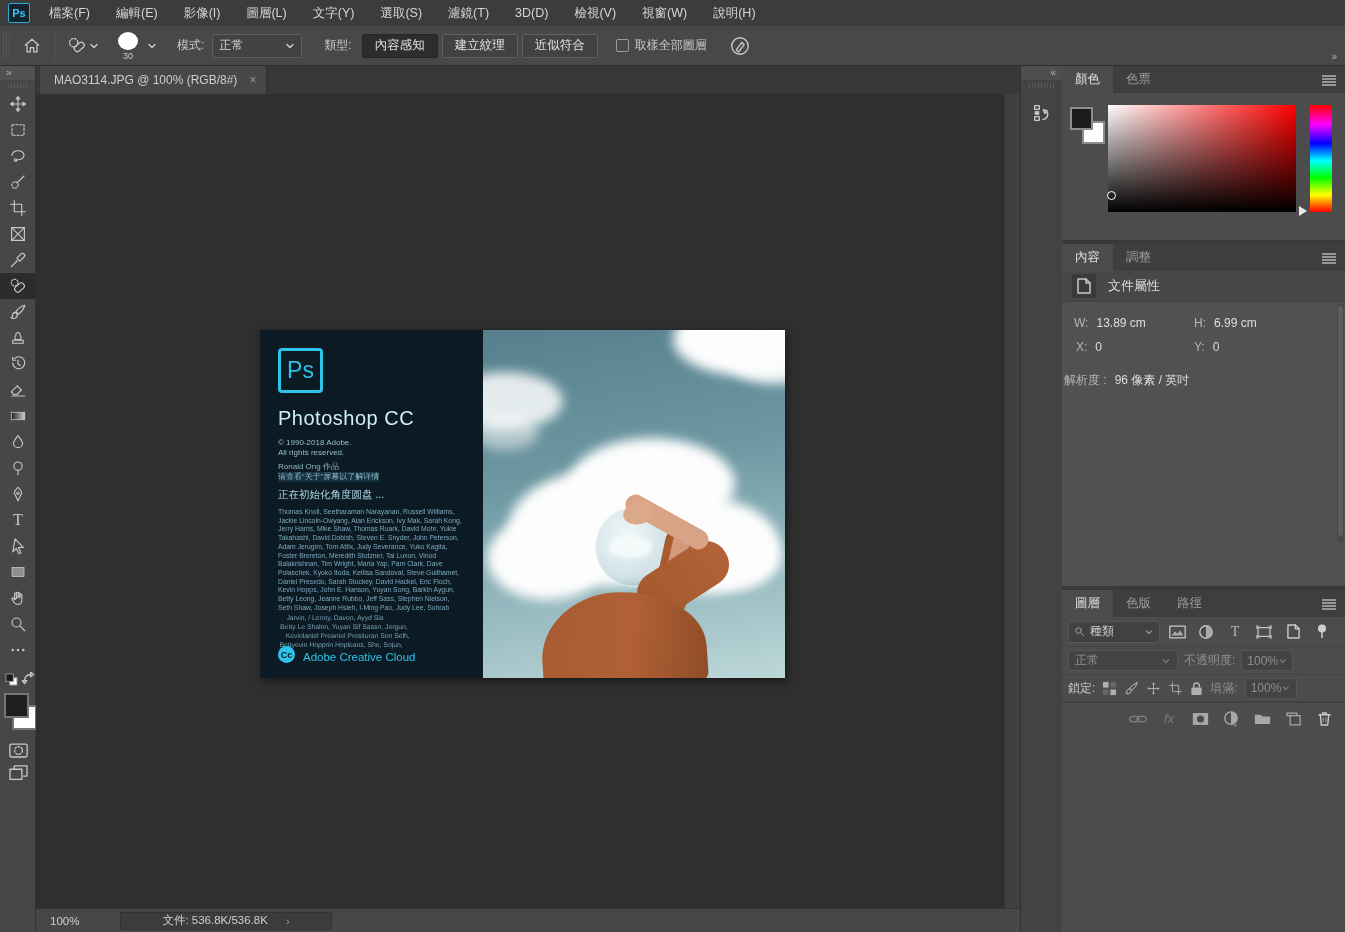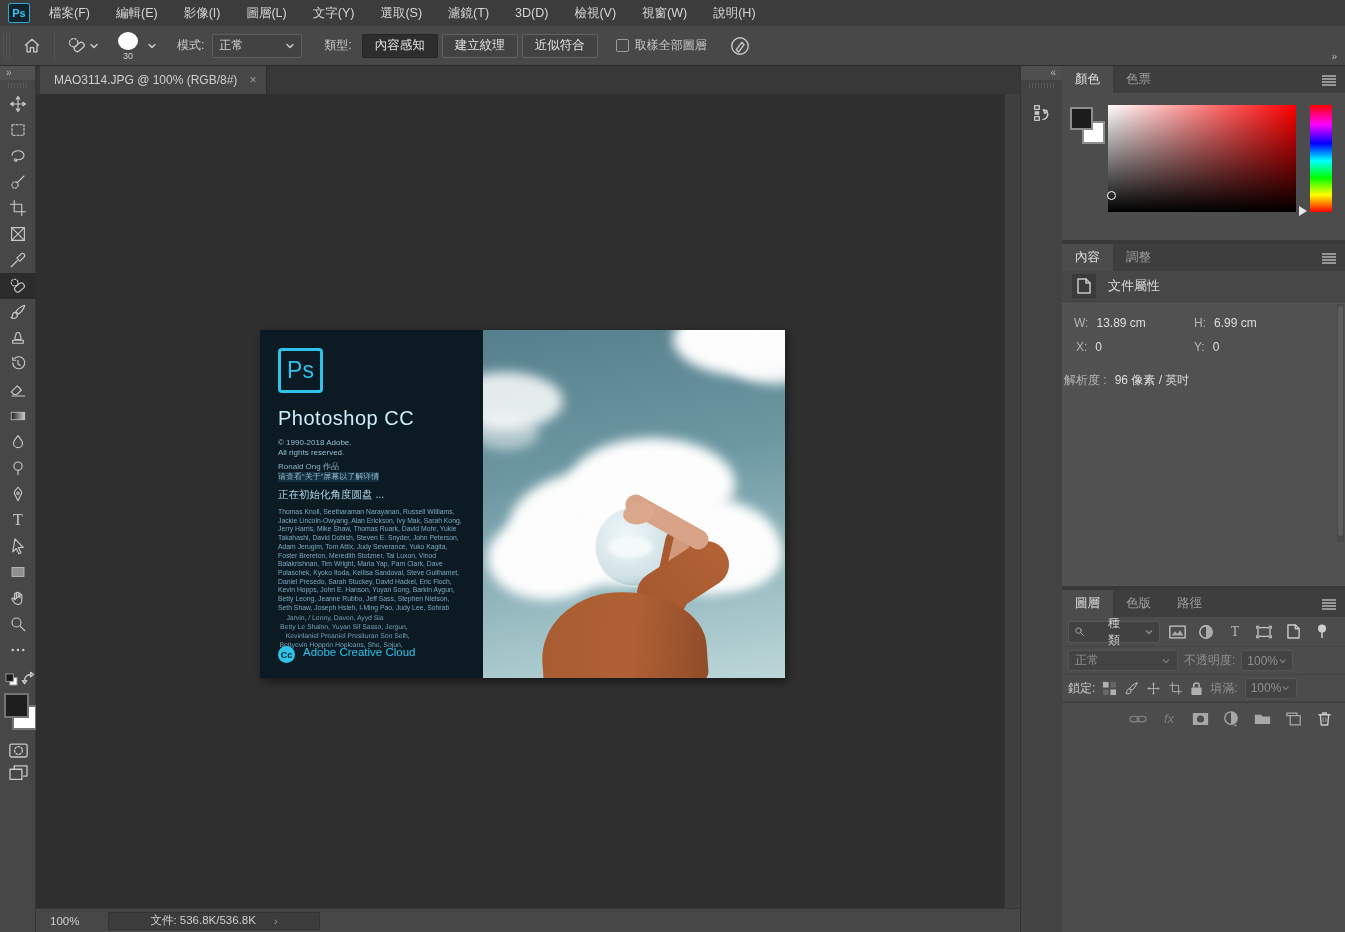--- a/index.html
+++ b/index.html
@@ -55,41 +55,41 @@
   
   #tabstrip { left:36px; top:66px; width:984px; height:28px; background:#383838; display:flex; }
   #doc-tab { background:#474747; height:28px; display:flex; align-items:center; padding:0 10px 0 14px;
     font-size:12px; color:#cfcfcf; margin-left:4px; border-right:1px solid #2e2e2e;}
   #doc-tab .close { margin-left:12px; color:#9a9a9a; font-size:12px; }
   #canvas { left:36px; top:94px; width:968px; height:814px; background:#2f2f2f; overflow:hidden; }
   #vscroll { left:1004px; top:94px; width:16px; height:814px; background:#404040; border-left:1px solid #333; }
   #statusbar { left:36px; top:908px; width:984px; height:24px; background:#474747; display:flex; align-items:center;
     font-size:11.5px; color:#cfcfcf; border-top:1px solid #353535;}
   #status-zoom { padding-left:14px; width:54px; }
-  #status-doc { background:#3c3c3c; height:18px; width:212px; margin-left:18px; display:flex; align-items:center;
+  #status-doc { background:#3c3c3c; height:18px; width:212px; margin-left:30px; display:flex; align-items:center;
     justify-content:center; gap:18px; border:1px solid #333; }
   #status-doc .chevr { color:#9a9a9a; font-size:11px; }
 
   
   #splash { position:absolute; left:224px; top:236px; width:525px; height:348px; display:flex;
     box-shadow:2px 3px 8px rgba(0,0,0,.5); }
   #splash-left { width:223px; height:348px; background:#0b1a23; position:relative; overflow:hidden; }
   #splash-logo { position:absolute; left:18px; top:18px; width:45px; height:45px; border:3px solid #2ec3ea;
     border-radius:4px; color:#2ec3ea; font-size:23px; display:flex; align-items:center; justify-content:center; }
   #splash-title { position:absolute; left:18px; top:77px; font-size:20px; color:#cfeefc; letter-spacing:.5px; }
   .sp-small { position:absolute; left:18px; font-size:8px; line-height:10px; color:#97bfd0; }
   #sp-copy { top:108px; }
   #sp-author { top:132px; color:#8db6c8; }
   #sp-author .hl { background:#14303e; }
   #sp-loading { position:absolute; left:18px; top:158px; font-size:10.5px; color:#aed8e8; }
   #sp-credits { position:absolute; left:18px; top:178px; font-size:6.8px; line-height:8.7px; color:#7da9bd; width:200px;}
   #sp-overlap { position:absolute; left:20px; top:283px; font-size:6.8px; line-height:9px; color:#7da9bd; width:200px;
     transform:skewX(-2deg); opacity:.95; }
   #sp-overlap div:nth-child(odd){ margin-left:6px; }
-  #sp-cc { position:absolute; left:18px; top:316px; display:flex; align-items:flex-start; gap:8px; color:#2ec3ea; font-size:11.5px;}
+  #sp-cc { position:absolute; left:18px; top:316px; display:flex; align-items:flex-end; gap:8px; color:#2ec3ea; font-size:11.5px;}
   #cc-logo { width:17px; height:17px; border-radius:50%; background:#2ec3ea; color:#0b1a23; font-size:9px; font-weight:bold;
     display:flex; align-items:center; justify-content:center; }
   
   #splash-photo { position:relative; width:302px; height:348px; overflow:hidden;
     background:linear-gradient(170deg,#557f8c 0%,#6d98a2 40%,#96bac0 72%,#bdd7d8 100%); }
   .cloud { position:absolute; background:#fdfdfd; border-radius:50%; filter:blur(6px); }
   #sphere { position:absolute; left:112px; top:177px; width:78px; height:80px; border-radius:50%;
     background:radial-gradient(circle at 40% 35%, rgba(235,245,248,.85), rgba(170,200,208,.55) 70%, rgba(120,150,160,.6));
     border:1px solid rgba(255,255,255,.55); }
   #sphere .inner-cloud { position:absolute; left:12px; top:28px; width:44px; height:22px; background:#f4fafa;
@@ -138,21 +138,21 @@
   #props-header span { font-size:13px; color:#dcdcdc; }
   #props-body { position:relative; height:284px; background:#515151; font-size:12px; }
   .prow { position:absolute; display:flex; gap:8px; }
   .plabel { color:#b5b5b5; } .pval { color:#dedede; }
   #props-scroll { position:absolute; right:1px; top:2px; width:7px; height:238px; background:#484848; }
   #props-scroll .thumb { width:5px; height:230px; margin:2px auto; background:#5d5d5d; border-radius:3px;}
 
   #panel-layers { top:524px; height:342px; }
   #layers-filter { height:30px; display:flex; align-items:center; padding:0 6px; gap:5px; border-bottom:1px solid #444;}
   #kind-combo { width:92px; height:22px; background:#414141; border:1px solid #575757; border-radius:2px;
-    display:flex; align-items:center; gap:23px; padding:0 5px; font-size:12px; color:#cfcfcf; }
+    display:flex; align-items:center; gap:5px; padding:0 5px; font-size:12px; color:#cfcfcf; }
   .fbtn { width:24px; height:22px; display:flex; align-items:center; justify-content:center; }
   #layers-blend { height:28px; display:flex; align-items:center; padding:0 6px; gap:6px; font-size:12px; border-bottom:1px solid #444;}
   #blend-combo { width:110px; height:21px; background:#434343; border:1px solid #555; border-radius:2px;
     display:flex; align-items:center; justify-content:space-between; padding:0 6px; color:#8f8f8f; }
   .valbox { height:21px; background:#434343; border:1px solid #555; border-radius:2px; display:flex; align-items:center;
     justify-content:space-between; padding:0 5px; color:#8f8f8f; width:52px; }
   #layers-lock { height:27px; display:flex; align-items:center; padding:0 6px; gap:7px; font-size:12px; border-bottom:1px solid #444;text-align:center;}
   #layers-list { position:relative; height:191px; background:#474747; }
   #layer-row { position:absolute; left:0; top:3px; width:283px; height:33px; }
   #eye-cell { position:absolute; left:0; top:0; width:29px; height:33px; display:flex; align-items:center; justify-content:center; }

